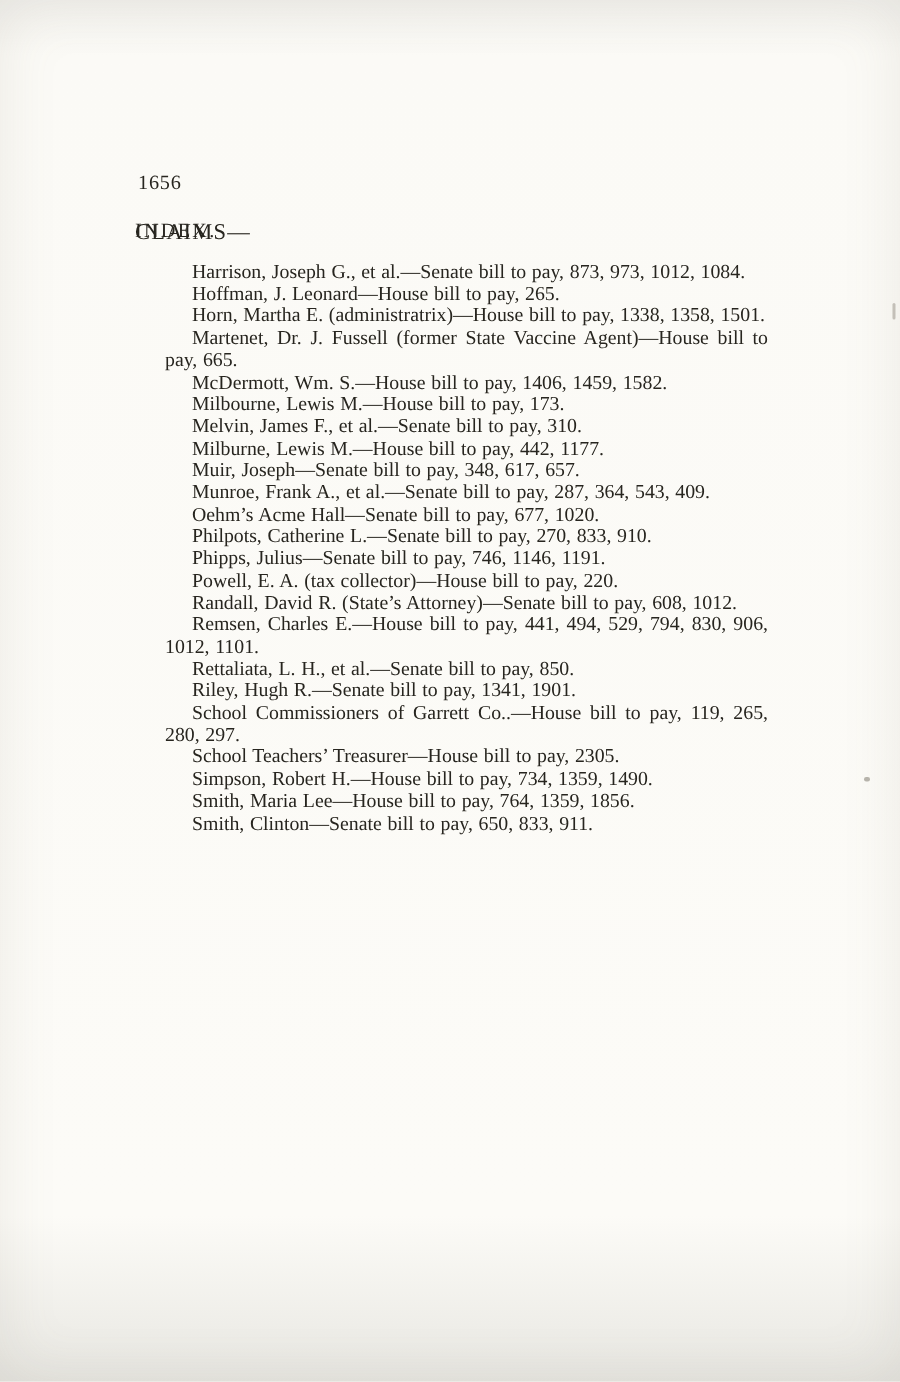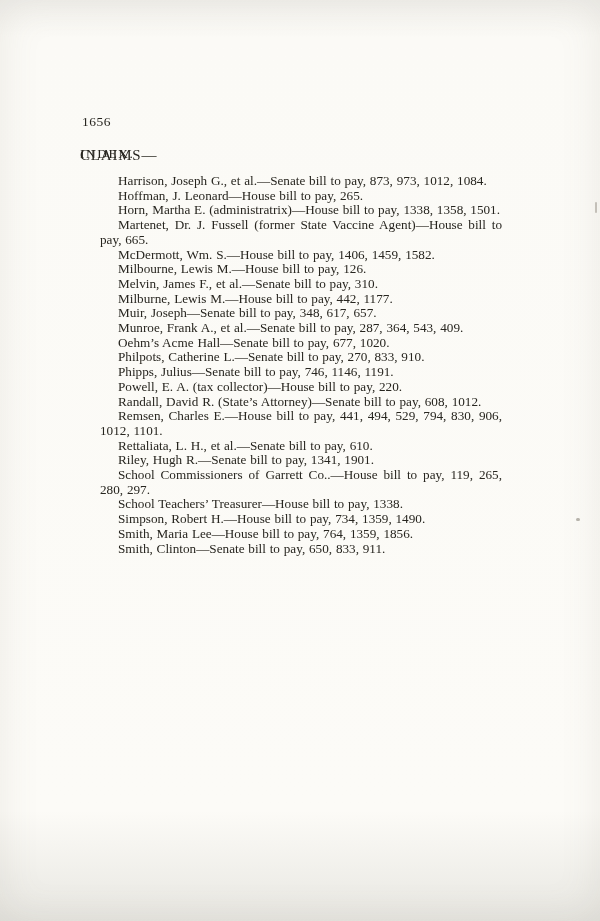--- a/index.html
+++ b/index.html
@@ -21,21 +21,21 @@
     background: linear-gradient(180deg,
       #f3f2ee 0%,
       #fbfaf6 4%,
       #fcfbf7 88%,
       #edecE7 97%,
       #e7e6e1 100%);
     box-shadow: inset 0 0 40px rgba(120,115,100,0.12);
   }
   .content {
     position: absolute;
-    left: 80px;
+    left: 90px;
     top: 114px;
     width: 422px;
   }
   .header-row {
     position: relative;
     font-size: 13.5px;
     line-height: 16px;
     height: 16px;
     margin-bottom: 17px;
   }
@@ -105,35 +105,35 @@
     </div>
 
     <div class="section-heading">CLAIMS—</div>
 
     <div class="entries" id="entries">
         <p class="entry">Harrison, Joseph G., et al.—Senate bill to pay, 873, 973, 1012, 1084.</p>
         <p class="entry">Hoffman, J. Leonard—House bill to pay, 265.</p>
         <p class="entry">Horn, Martha E. (administratrix)—House bill to pay, 1338, 1358, 1501.</p>
         <p class="entry">Martenet, Dr. J. Fussell (former State Vaccine Agent)—House bill to pay, 665.</p>
         <p class="entry">McDermott, Wm. S.—House bill to pay, 1406, 1459, 1582.</p>
-        <p class="entry">Milbourne, Lewis M.—House bill to pay, 126.</p>
+        <p class="entry">Milbourne, Lewis M.—House bill to pay, 173.</p>
         <p class="entry">Melvin, James F., et al.—Senate bill to pay, 310.</p>
         <p class="entry">Milburne, Lewis M.—House bill to pay, 442, 1177.</p>
         <p class="entry">Muir, Joseph—Senate bill to pay, 348, 617, 657.</p>
         <p class="entry">Munroe, Frank A., et al.—Senate bill to pay, 287, 364, 543, 409.</p>
         <p class="entry">Oehm’s Acme Hall—Senate bill to pay, 677, 1020.</p>
         <p class="entry">Philpots, Catherine L.—Senate bill to pay, 270, 833, 910.</p>
         <p class="entry">Phipps, Julius—Senate bill to pay, 746, 1146, 1191.</p>
         <p class="entry">Powell, E. A. (tax collector)—House bill to pay, 220.</p>
         <p class="entry">Randall, David R. (State’s Attorney)—Senate bill to pay, 608, 1012.</p>
         <p class="entry">Remsen, Charles E.—House bill to pay, 441, 494, 529, 794, 830, 906, 1012, 1101.</p>
-        <p class="entry">Rettaliata, L. H., et al.—Senate bill to pay, 610.</p>
+        <p class="entry">Rettaliata, L. H., et al.—Senate bill to pay, 850.</p>
         <p class="entry">Riley, Hugh R.—Senate bill to pay, 1341, 1901.</p>
         <p class="entry">School Commissioners of Garrett Co..—House bill to pay, 119, 265, 280, 297.</p>
-        <p class="entry">School Teachers’ Treasurer—House bill to pay, 1338.</p>
+        <p class="entry">School Teachers’ Treasurer—House bill to pay, 2305.</p>
         <p class="entry">Simpson, Robert H.—House bill to pay, 734, 1359, 1490.</p>
         <p class="entry">Smith, Maria Lee—House bill to pay, 764, 1359, 1856.</p>
         <p class="entry">Smith, Clinton—Senate bill to pay, 650, 833, 911.</p>
       </div>
 
   </div>
 
   <div class="speck speck-1"></div>
   <div class="speck speck-2"></div>
 </div>

